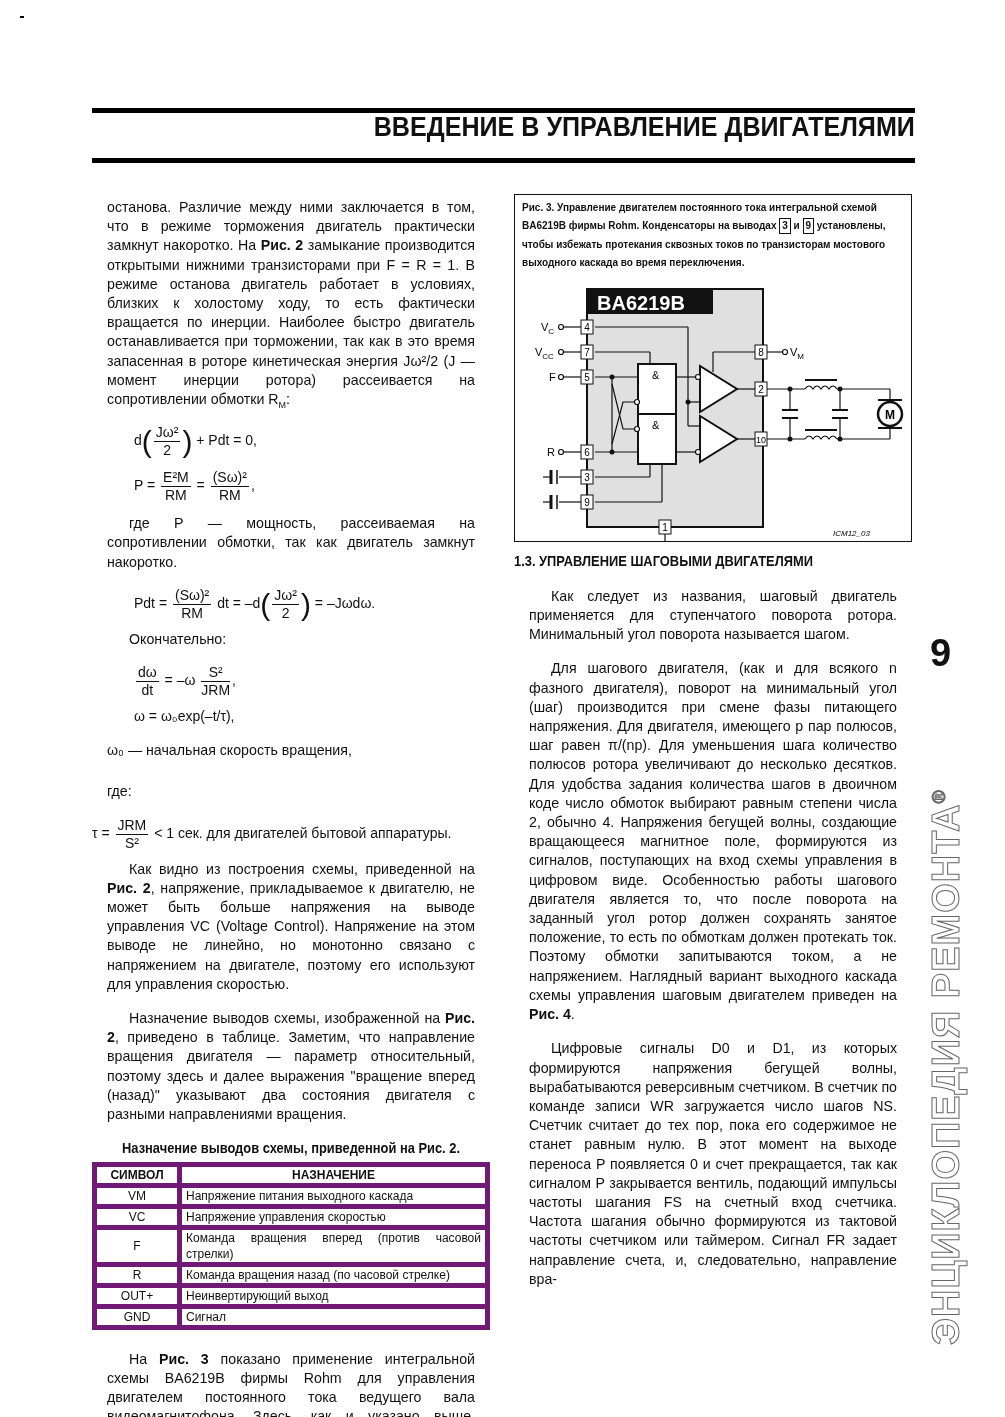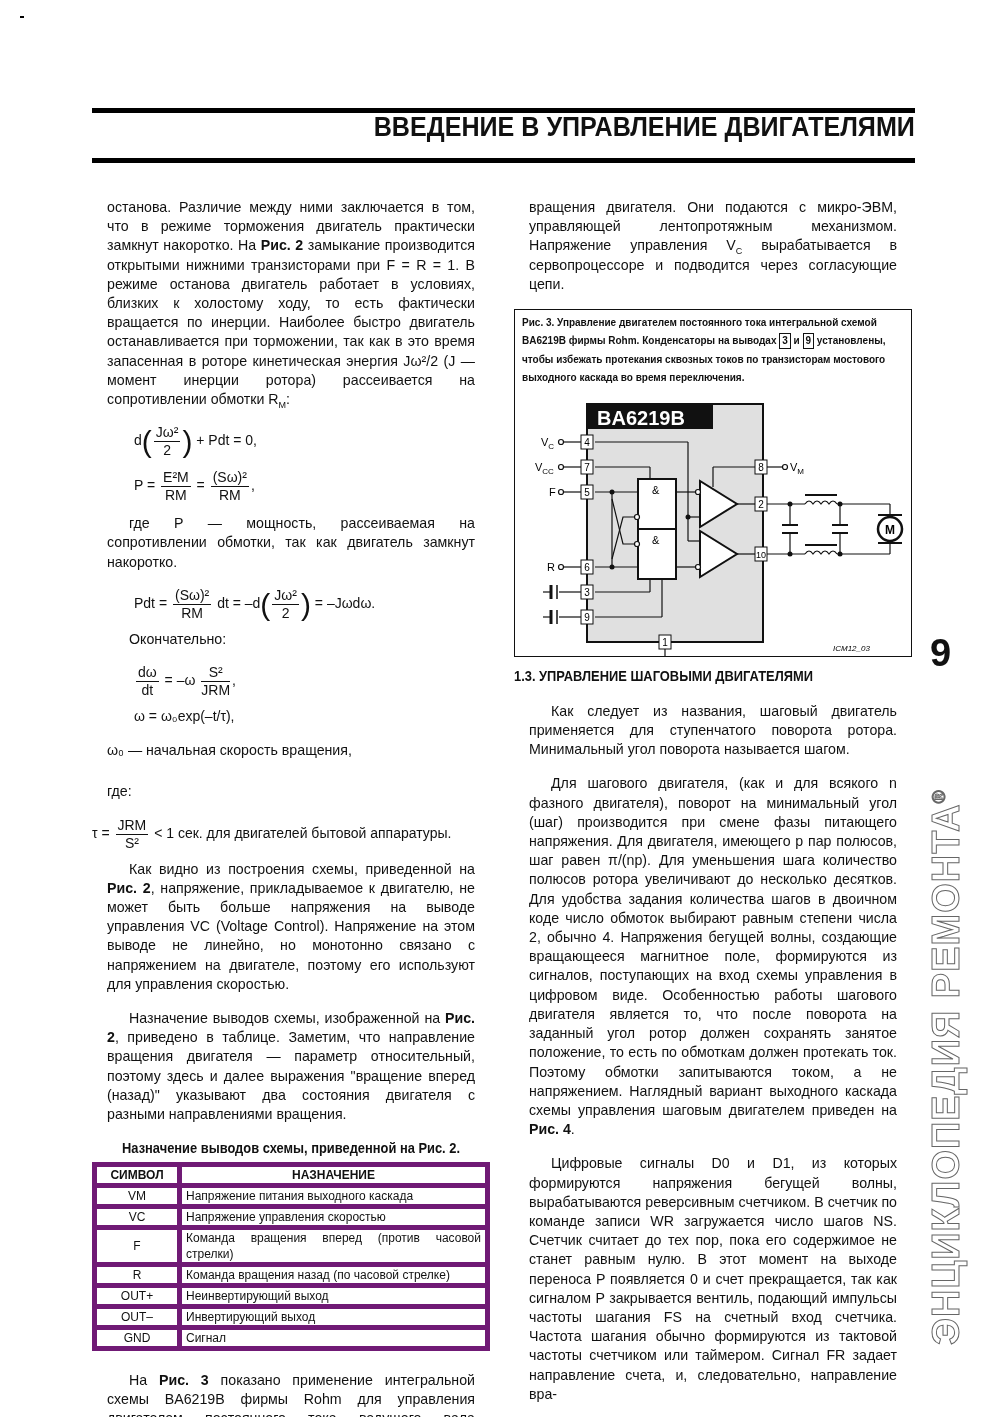--- a/index.html
+++ b/index.html
@@ -108,35 +108,30 @@
         </tr>
       <tr>
           <td class="sym">R</td>
           <td>Команда вращения назад (по часовой стрелке)</td>
         </tr>
       <tr>
           <td class="sym">OUT+</td>
           <td>Неинвертирующий выход</td>
         </tr>
       <tr>
-          <td class="sym">OUT–</td>
-          <td>Инвертирующий выход</td>
-        </tr>
-      <tr>
           <td class="sym">GND</td>
           <td>Сигнал</td>
         </tr>
     </tbody>
   </table>
 
   <p class="ind" style="margin-top:20px;"><span>На </span><b>Рис. 3</b><span> показано применение интегральной схемы BA6219B фирмы Rohm для управления двигателем постоянного тока ведущего вала видеомагнитофона. Здесь, как и указано выше, команды F и R задают направление</span></p>
 </div>
 
 <div class="col right">
-  <p><span>вращения двигателя. Они подаются с микро-ЭВМ, управляющей лентопротяжным механизмом. Напряжение управления V</span><sub>C</sub><span> вырабатывается в сервопроцессоре и подводится через согласующие цепи.</span></p>
 
   <div class="figbox">
     <div class="figcap"><span>Рис. 3. Управление двигателем постоянного тока интегральной схемой BA6219B фирмы Rohm. Конденсаторы на выводах </span><span class="boxnum">3</span><span> и </span><span class="boxnum">9</span><span> установлены, чтобы избежать протекания сквозных токов по транзисторам мостового выходного каскада во время переключения.</span></div>
 
     <svg class="diagram" width="396" height="262" viewBox="0 0 396 262" font-family="Liberation Sans, sans-serif">
 
       <rect x="72" y="10" width="176" height="238" fill="#e0e0e0" stroke="#111" stroke-width="2"></rect>
       <rect x="72" y="10" width="126" height="25" fill="#111"></rect>
       <text x="82" y="31" fill="#fff" font-size="20" font-weight="bold">BA6219B</text>
 

